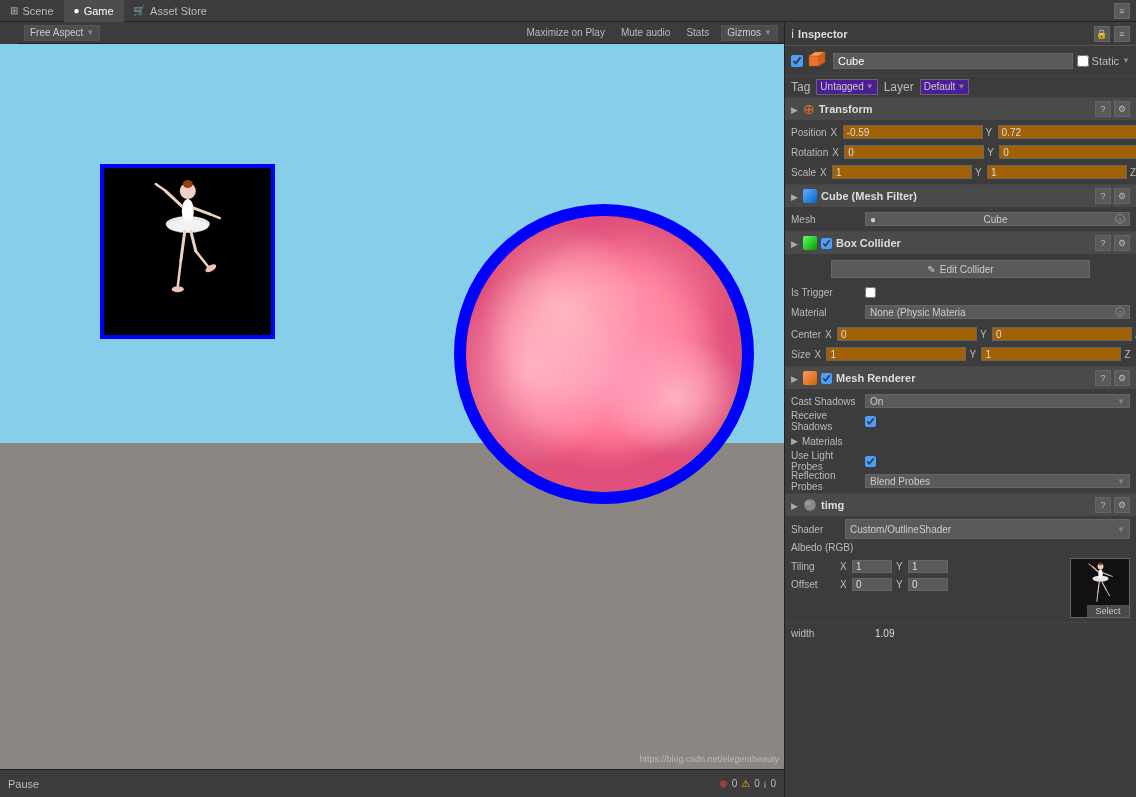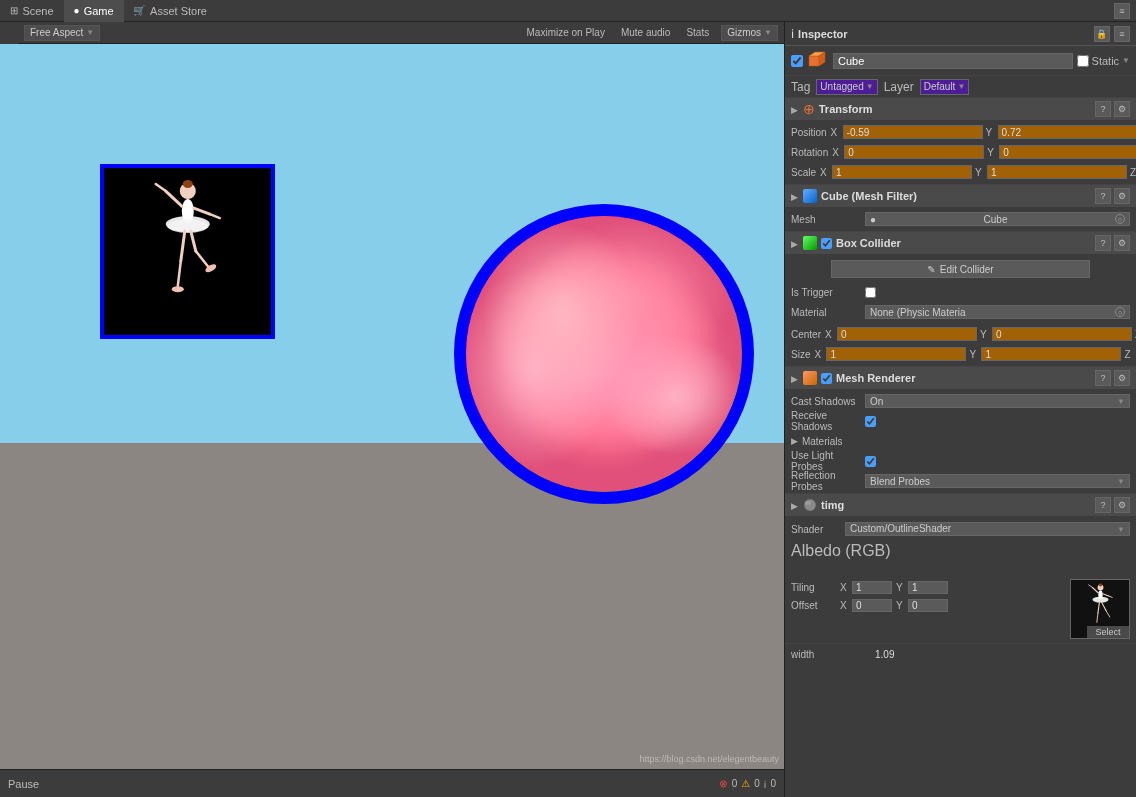--- a/index.html
+++ b/index.html
@@ -453,33 +453,33 @@
       font-size: 10px;
       color: #bbb;
     }
     .shader-dropdown {
       flex: 1;
       background: #5a5a5a;
       border: 1px solid #666;
       color: #ccc;
       font-size: 10px;
       padding: 1px 4px;
-      height: 14px;
-      display: flex;
-      align-items: flex-end;
+      height: 20px;
+      display: flex;
+      align-items: center;
       justify-content: space-between;
       cursor: pointer;
     }
     .albedo-section {
       margin-top: 4px;
     }
     .albedo-label {
-      font-size: 16px;
-      color: #bbb;
-      margin-bottom: 19px;
+      font-size: 10px;
+      color: #bbb;
+      margin-bottom: 5px;
     }
     .albedo-content {
       display: flex;
       gap: 6px;
     }
     .albedo-fields {
       flex: 1;
       display: flex;
       flex-direction: column;
       gap: 2px;

